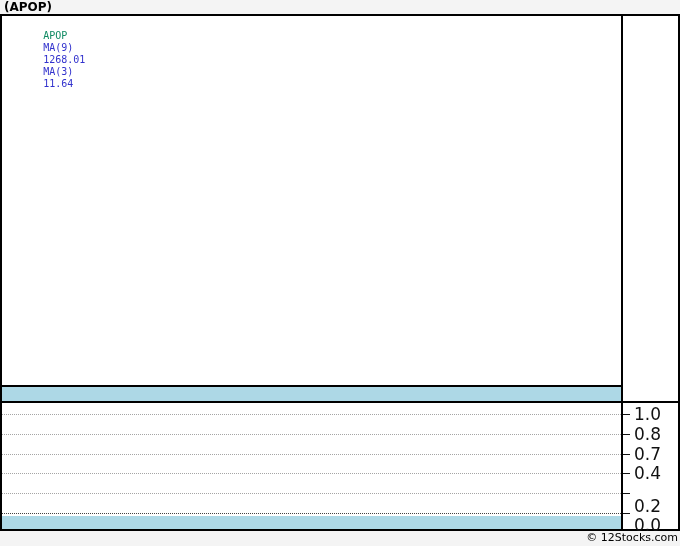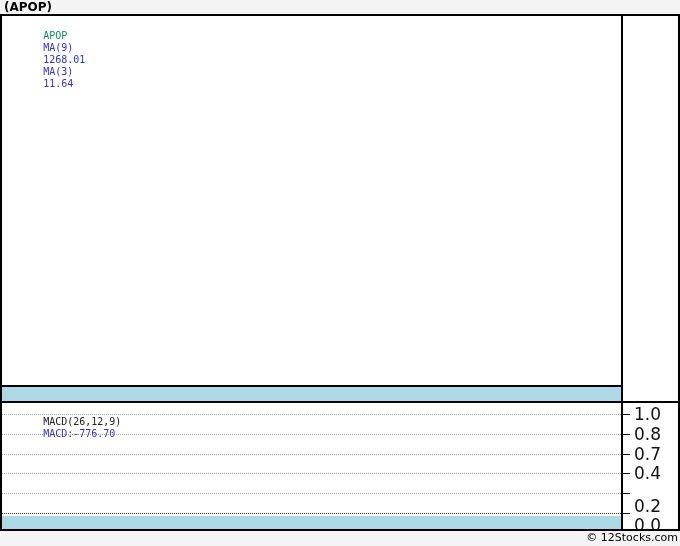--- a/index.html
+++ b/index.html
@@ -97,24 +97,20 @@
       <span class="legend-ma-label">MA(3)</span>
       <span class="legend-ma-value">11.64</span>
     </div>
 
     <div class="price-plot-bottom-border"></div>
     <div class="band-mid"></div>
     <div class="macd-top-border"></div>
 
     <div class="macd-plot"></div>
 
-    <div class="macd-legend">
-      <span class="macd-legend-params">MACD(26,12,9)</span>
-      <span class="macd-legend-value">MACD:-776.70</span>
-    </div>
 
     <div id="macd-grid">
         <div class="macd-gridline" style="top: 398px;"></div>
         <div class="macd-axis-tick" style="top: 398px;"></div>
         <div class="macd-axis-tick-label" style="top: 391px;">1.0</div>
         <div class="macd-gridline" style="top: 418px;"></div>
         <div class="macd-axis-tick" style="top: 418px;"></div>
         <div class="macd-axis-tick-label" style="top: 411px;">0.8</div>
         <div class="macd-gridline" style="top: 438px;"></div>
         <div class="macd-axis-tick" style="top: 438px;"></div>

